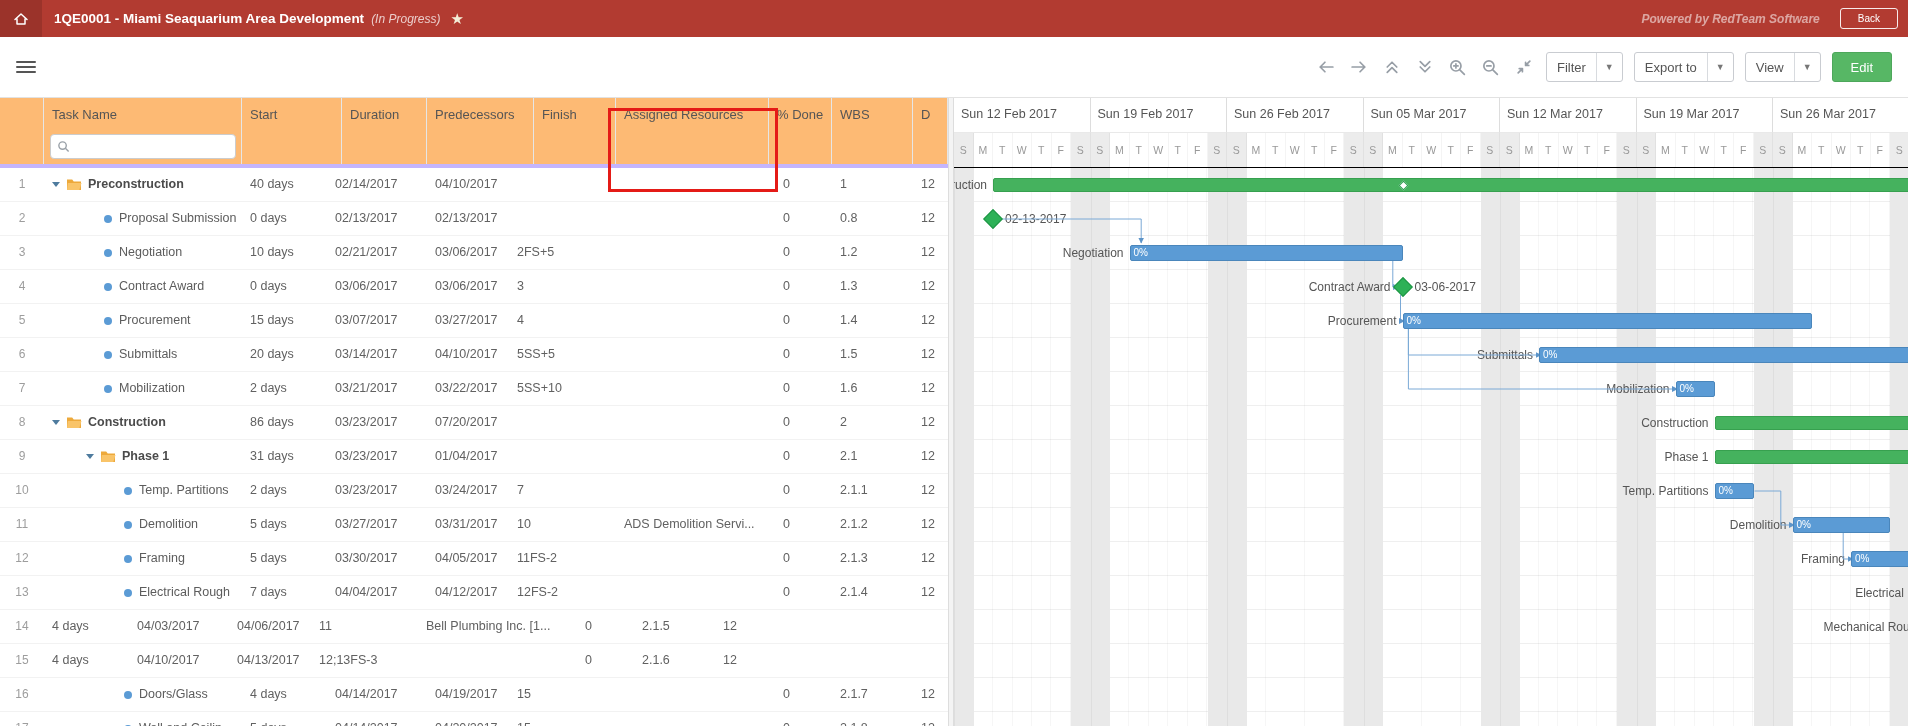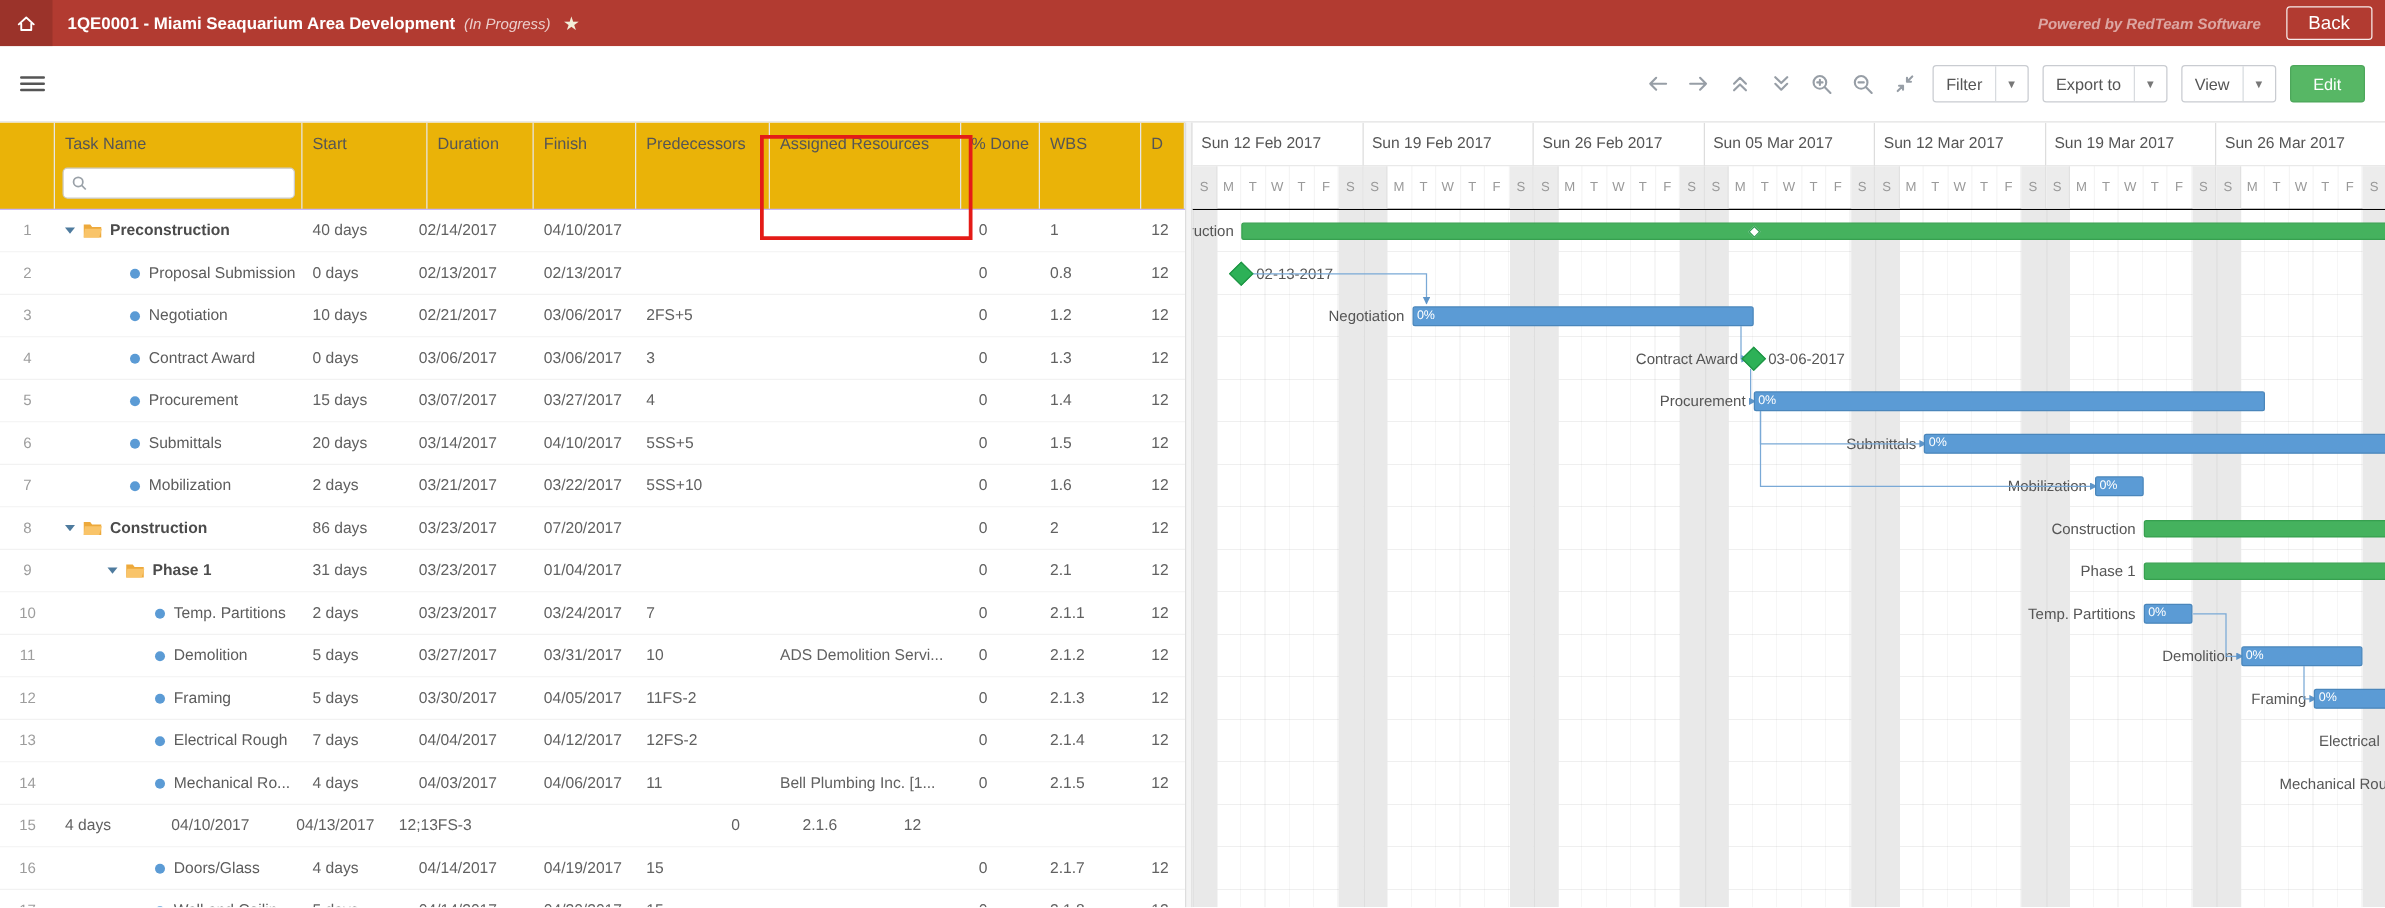--- a/index.html
+++ b/index.html
@@ -8,21 +8,21 @@
   .app{position:relative;width:1908px;height:726px;overflow:hidden;background:#fff}
 
   
   .topbar{height:37px;background:#b23b31;display:flex;align-items:center;color:#fff}
   .home{width:42px;height:37px;background:rgba(0,0,0,.13);display:flex;align-items:center;justify-content:center;cursor:pointer;flex:none}
   .proj{font-weight:bold;font-size:13.5px;margin-left:12px}
   .status{font-style:italic;font-size:12px;color:rgba(255,255,255,.75);margin-left:7px}
   .star{color:#f3eed8;font-size:15px;margin-left:10px;cursor:pointer}
   .tb-right{margin-left:auto;display:flex;align-items:center;gap:20px;padding-right:10px}
   .powered{font-style:italic;font-weight:bold;font-size:12px;color:rgba(255,255,255,.55)}
-  .back{background:transparent;border:1px solid rgba(255,255,255,.9);color:#fff;font-size:15px;padding:4px 17px;border-radius:3px;cursor:pointer;font-family:inherit}
+  .back{background:transparent;border:1px solid rgba(255,255,255,.9);color:#fff;font-size:10px;padding:4px 17px;border-radius:3px;cursor:pointer;font-family:inherit}
 
   
   .toolbar{height:60px;display:flex;align-items:center;padding:0 16px;background:#fff}
   .hamburger{width:20px;display:flex;flex-direction:column;gap:3px;margin-right:16px;cursor:pointer}
   .hamburger span{height:2px;background:#555;border-radius:1px}
   .ptitle{font-size:20px;color:#4a4a4a}
   .tools{margin-left:auto;display:flex;align-items:center;gap:11px}
   .icon-btn{width:22px;height:22px;display:flex;align-items:center;justify-content:center;cursor:pointer}
   .icon-btn svg{stroke:#979ea6;fill:none;stroke-width:1.6;stroke-linecap:round;stroke-linejoin:round}
   .dbtn{display:flex;align-items:center;height:30px;border:1px solid #c9ccd1;background:#fff;border-radius:3px;font-size:13px;color:#555;cursor:pointer;font-family:inherit;padding:0}
@@ -30,21 +30,21 @@
   .dbtn .car{border-left:1px solid #d8dbdf;padding:0 8px;font-size:9px;color:#777;line-height:28px}
   .editbtn{height:30px;background:#57b765;border:1px solid #4da75b;color:#fff;font-size:13px;padding:0 18px;border-radius:3px;cursor:pointer;font-family:inherit}
 
   
   .main{display:flex;height:629px;border-top:1px solid #e2e2e2}
   .grid-panel{width:948px;display:flex;flex-direction:column;flex:none;overflow:hidden}
   .splitter{width:6px;background:#f4f4f4;border-left:1px solid #ddd;border-right:1px solid #ddd;cursor:col-resize;flex:none}
   .gantt-panel{width:954px;display:flex;flex-direction:column;flex:none;overflow:hidden}
 
   
-  .ghdr{height:70px;display:flex;border-bottom:1px solid #c4b5fd;background:#eab308;flex:none}
+  .ghdr{height:70px;display:flex;border-bottom:4px solid #c4b5fd;background:#fdba74;flex:none}
   .hcell{border-right:1px solid #e6e6e6;padding:9px 0 0 8px;font-size:13px;color:#555;position:relative;white-space:nowrap;overflow:hidden;flex:none;cursor:pointer}
   .c0{width:44px}.c1{width:198px}.c2{width:85px}.c3{width:100px}.c4{width:82px}.c5{width:107px}
   .c6{width:153px}.c7{width:63px}.c8{width:81px}.c9{width:35px}
   .search{position:absolute;left:6px;top:36px;width:186px;height:25px;border:1px solid #ccc;border-radius:4px;display:flex;align-items:center;padding:0 6px;gap:5px;background:#fff}
   .search svg{stroke:#9aa1a8;fill:none;stroke-width:1.5;flex:none}
   .search input{border:none;outline:none;flex:1;min-width:0;font-size:12px;font-family:inherit;color:#555}
 
   
   .gbody{flex:1;overflow:hidden}
   .trow{display:flex;height:34px;border-bottom:1px solid #f2f2f2;background:#fff;cursor:pointer}
@@ -172,22 +172,22 @@
           <div class="search">
             <svg width="13" height="13" viewBox="0 0 14 14">
                 <circle cx="6" cy="6" r="4"></circle>
                 <path d="M9 9l3.5 3.5"></path>
               </svg>
             <input value="" style="">
           </div>
         </div>
         <div class="hcell c3">Start</div>
         <div class="hcell c2">Duration</div>
+        <div class="hcell c5">Predecessors</div>
         <div class="hcell c4">Finish</div>
-        <div class="hcell c5">Predecessors</div>
         <div class="hcell c6">Assigned Resources</div>
         <div class="hcell c7">% Done</div>
         <div class="hcell c8">WBS</div>
         <div class="hcell c9">D</div>
       </div>
       <div class="gbody" id="grid-body">
           <div class="trow folder">
             <div class="tc c0 num">1</div>
             <div class="tc c1 namec" style="padding-left:8px">
               <span class="caret"></span>
@@ -395,24 +395,20 @@
             <div class="tc c3">04/04/2017</div>
             <div class="tc c4">04/12/2017</div>
             <div class="tc c5">12FS-2</div>
             <div class="tc c6"></div>
             <div class="tc c7" style="padding-left:14px">0</div>
             <div class="tc c8">2.1.4</div>
             <div class="tc c9">12</div>
           </div>
           <div class="trow">
             <div class="tc c0 num">14</div>
-            <div class="tc c1 namec" style="padding-left:80px">
-              <span class="dot"></span>
-              <span class="nm">Mechanical Ro...</span>
-            </div>
             <div class="tc c2">4 days</div>
             <div class="tc c3">04/03/2017</div>
             <div class="tc c4">04/06/2017</div>
             <div class="tc c5">11</div>
             <div class="tc c6">Bell Plumbing Inc. [1...</div>
             <div class="tc c7" style="padding-left:14px">0</div>
             <div class="tc c8">2.1.5</div>
             <div class="tc c9">12</div>
           </div>
           <div class="trow">

